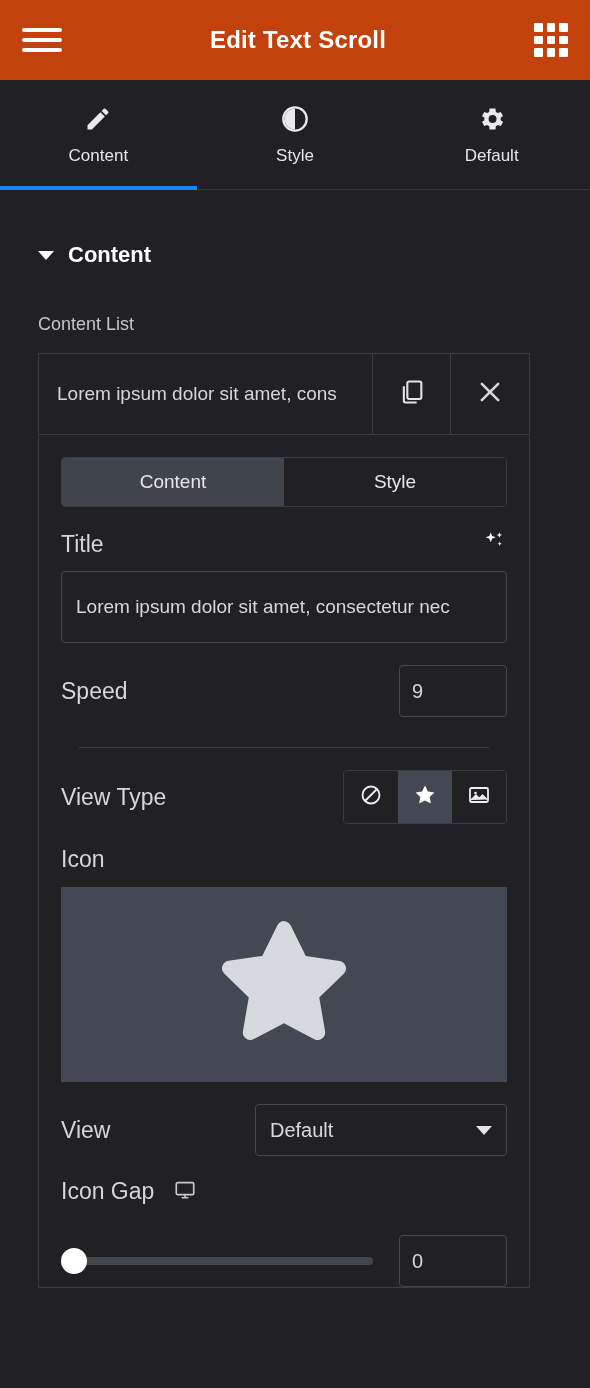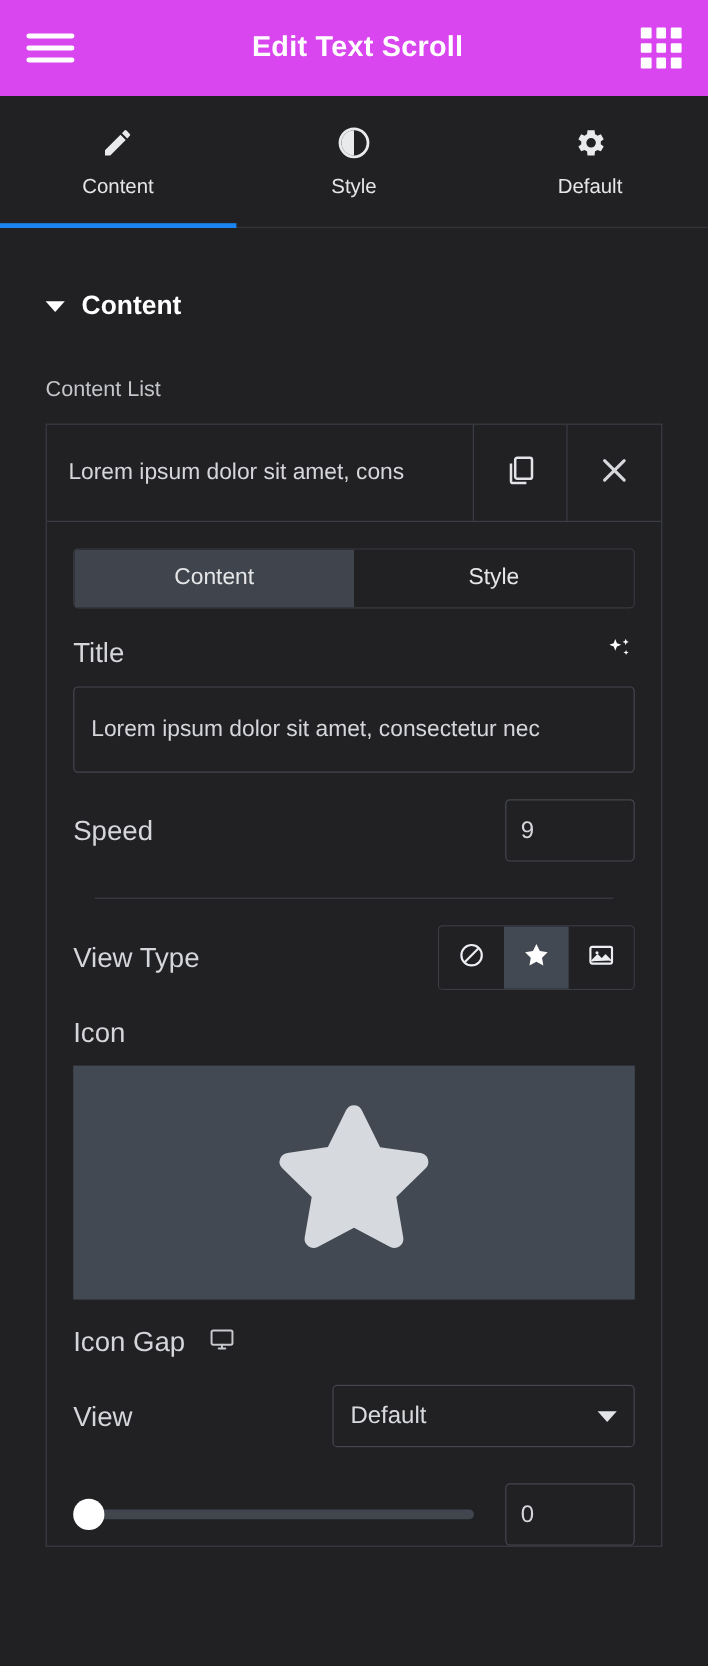--- a/index.html
+++ b/index.html
@@ -6,21 +6,21 @@
   html, body {
     width: 590px; height: 1388px;
     background: #212124;
     font-family: "Liberation Sans", sans-serif;
     overflow: hidden;
   }
 
   
   .topbar {
     height: 80px;
-    background: #d946ef;
+    background: #c2410c;
     display: flex;
     align-items: center;
     justify-content: space-between;
     padding: 0 22px;
   }
   .hamburger { width: 40px; height: 30px; display: flex; flex-direction: column; justify-content: space-between; padding: 3px 0; cursor: pointer; }
   .hamburger span { display: block; height: 4px; background: #fff; border-radius: 2px; }
   .topbar-title {
     color: #ffffff;
     font-size: 24px;
@@ -62,21 +62,21 @@
     display: flex; align-items: center; gap: 14px;
     padding: 52px 0 0 38px;
     cursor: pointer;
   }
   .caret { width: 0; height: 0; border-left: 8px solid transparent; border-right: 8px solid transparent; border-top: 9px solid #ffffff; }
   .section-head .txt { color: #ffffff; font-size: 22px; font-weight: bold; }
 
   .field-label { color: #c3c5c9; font-size: 18px; padding: 46px 0 0 38px; }
 
   
-  .list-wrap { margin: 18px 38px 0 38px; border: 1px solid #3b3d44; }
+  .list-wrap { margin: 18px 60px 0 38px; border: 1px solid #3b3d44; }
   .list-row { display: flex; height: 80px; }
   .list-row .title-cell {
     flex: 1; display: flex; align-items: center;
     padding: 0 18px; color: #d4d6da; font-size: 19px;
     white-space: nowrap; overflow: hidden;
     border-right: 1px solid #3b3d44;
     cursor: pointer;
   }
   .list-row .act {
     width: 78px; display: flex; align-items: center; justify-content: center;
@@ -300,39 +300,39 @@
         <span class="row-label">Icon</span>
         <div class="icon-preview">
           <span>
             <svg width="150" height="150" viewBox="0 0 24 24" fill="#d6dade">
               <path d="M12 2.1c.45 0 .86.26 1.06.67l2.42 4.9 5.41.79c.45.06.83.38.97.81.14.44.02.91-.3 1.23l-3.92 3.82.93 5.39c.08.45-.11.91-.48 1.18a1.18 1.18 0 01-1.25.09L12 18.43l-4.84 2.54a1.18 1.18 0 01-1.25-.09 1.18 1.18 0 01-.48-1.18l.93-5.39-3.92-3.82a1.18 1.18 0 01-.3-1.23c.14-.43.52-.75.97-.81l5.41-.79 2.42-4.9c.2-.41.61-.67 1.06-.67z"></path>
             </svg>
           </span>
         </div>
       </div>
 
+      <div class="row">
+        <span class="row-label">View</span>
+        <div class="select-box">
+          <span>Default</span>
+          <span class="sel-caret"></span>
+        </div>
+      </div>
+
       <div class="row" style="justify-content:flex-start;">
         <span class="row-label">Icon Gap</span>
         <span class="device-ico">
           <svg width="22" height="22" viewBox="0 0 24 24" fill="none" stroke="#c7c9cd" stroke-width="1.8" stroke-linejoin="round">
             <rect x="2.5" y="4" width="19" height="13" rx="1.5"></rect>
             <line x1="12" y1="17" x2="12" y2="20" stroke-linecap="round"></line>
             <line x1="9" y1="20.5" x2="15" y2="20.5" stroke-linecap="round"></line>
           </svg>
         </span>
       </div>
 
-      <div class="row">
-        <span class="row-label">View</span>
-        <div class="select-box">
-          <span>Default</span>
-          <span class="sel-caret"></span>
-        </div>
-      </div>
-
       <div class="slider-row">
         <div class="slider">
           <div class="slider-track"></div>
           <div class="slider-handle" style="margin-left: 0px;"></div>
         </div>
         <div class="num-input">0</div>
       </div>
 
     </div>
   </div>

